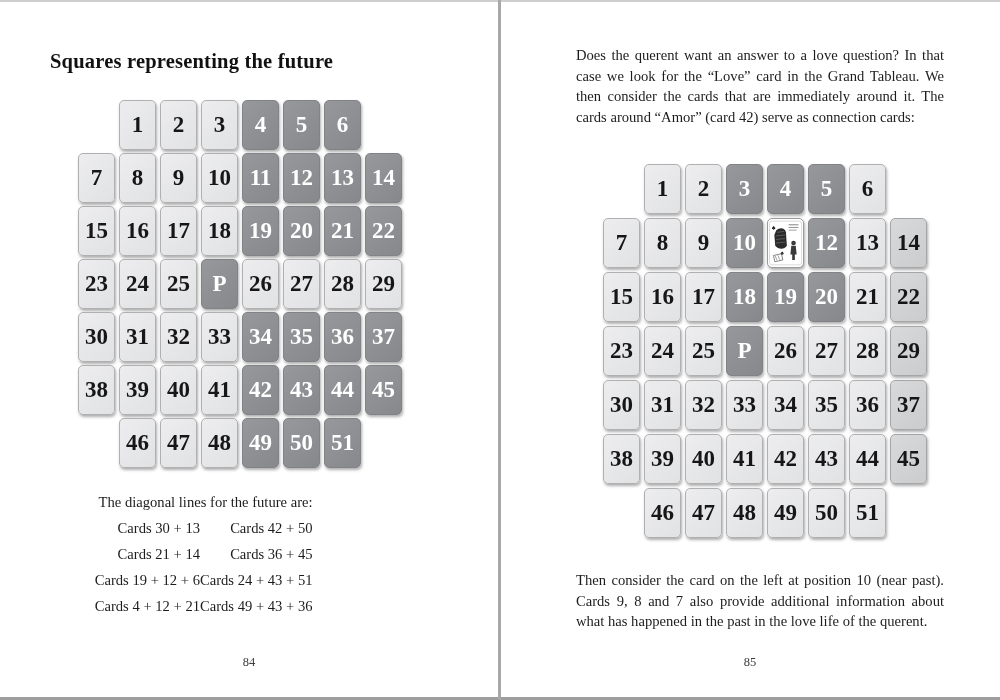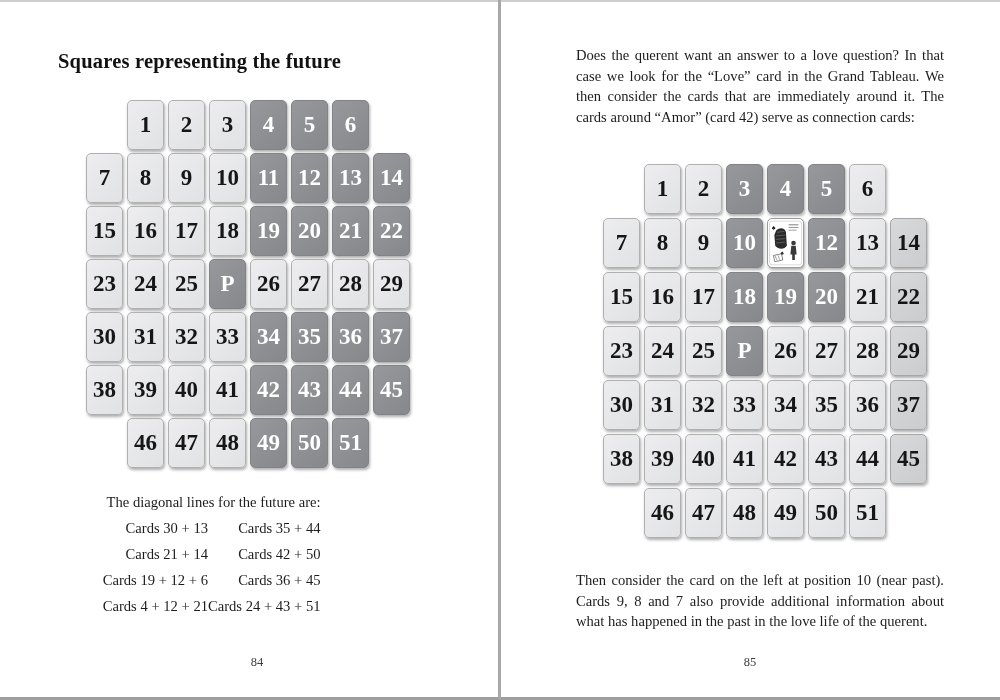--- a/index.html
+++ b/index.html
@@ -6,21 +6,21 @@
   body{
     width:1000px;height:700px;position:relative;background:#ffffff;
     font-family:"Liberation Serif","DejaVu Serif",serif;color:#1c1c1c;
     overflow:hidden;
   }
   .edge-top{position:absolute;left:0;top:0;width:1000px;height:2px;background:#cfcfcf;}
   .edge-bottom{position:absolute;left:0;top:697px;width:1000px;height:3px;background:#9e9e9e;}
   .divider{position:absolute;left:498px;top:0;width:3px;height:700px;background:#a8a8a8;}
 
   .page{position:absolute;top:0;width:498px;height:700px;}
-  .page-left{left:0;margin-left:8px;}
+  .page-left{left:0;}
   .page-right{left:501px;}
 
   .title{
     position:absolute;left:50px;top:50px;width:420px;
     font-size:20.5px;font-weight:bold;letter-spacing:.2px;color:#111;
   }
 
   .para{
     position:absolute;font-size:14.6px;line-height:20.6px;
     text-align:justify;color:#1c1c1c;
@@ -153,24 +153,24 @@
   <div class="diag-block">
     <div class="diag-intro">The diagonal lines for the future are:</div>
     <div class="diag-cols">
       <div class="diag-col1">
         <div class="diag-line">Cards 30 + 13</div>
         <div class="diag-line">Cards 21 + 14</div>
         <div class="diag-line">Cards 19 + 12 + 6</div>
         <div class="diag-line">Cards 4 + 12 + 21</div>
       </div>
       <div class="diag-col2">
-        <div class="diag-line">Cards 35 + 44</div>
         <div class="diag-line">Cards 42 + 50</div>
         <div class="diag-line">Cards 36 + 45</div>
         <div class="diag-line">Cards 24 + 43 + 51</div>
+        <div class="diag-line">Cards 49 + 43 + 36</div>
       </div>
     </div>
   </div>
 
   <div class="page-number">84</div>
 </div>
 
 <div class="page page-right">
   <div class="para para-intro">Does the querent want an answer to a love question? In that case we look for the “Love” card in the Grand Tableau. We then consider the cards that are immediately around it. The cards around “Amor” (card 42) serve as connection cards:</div>
 

